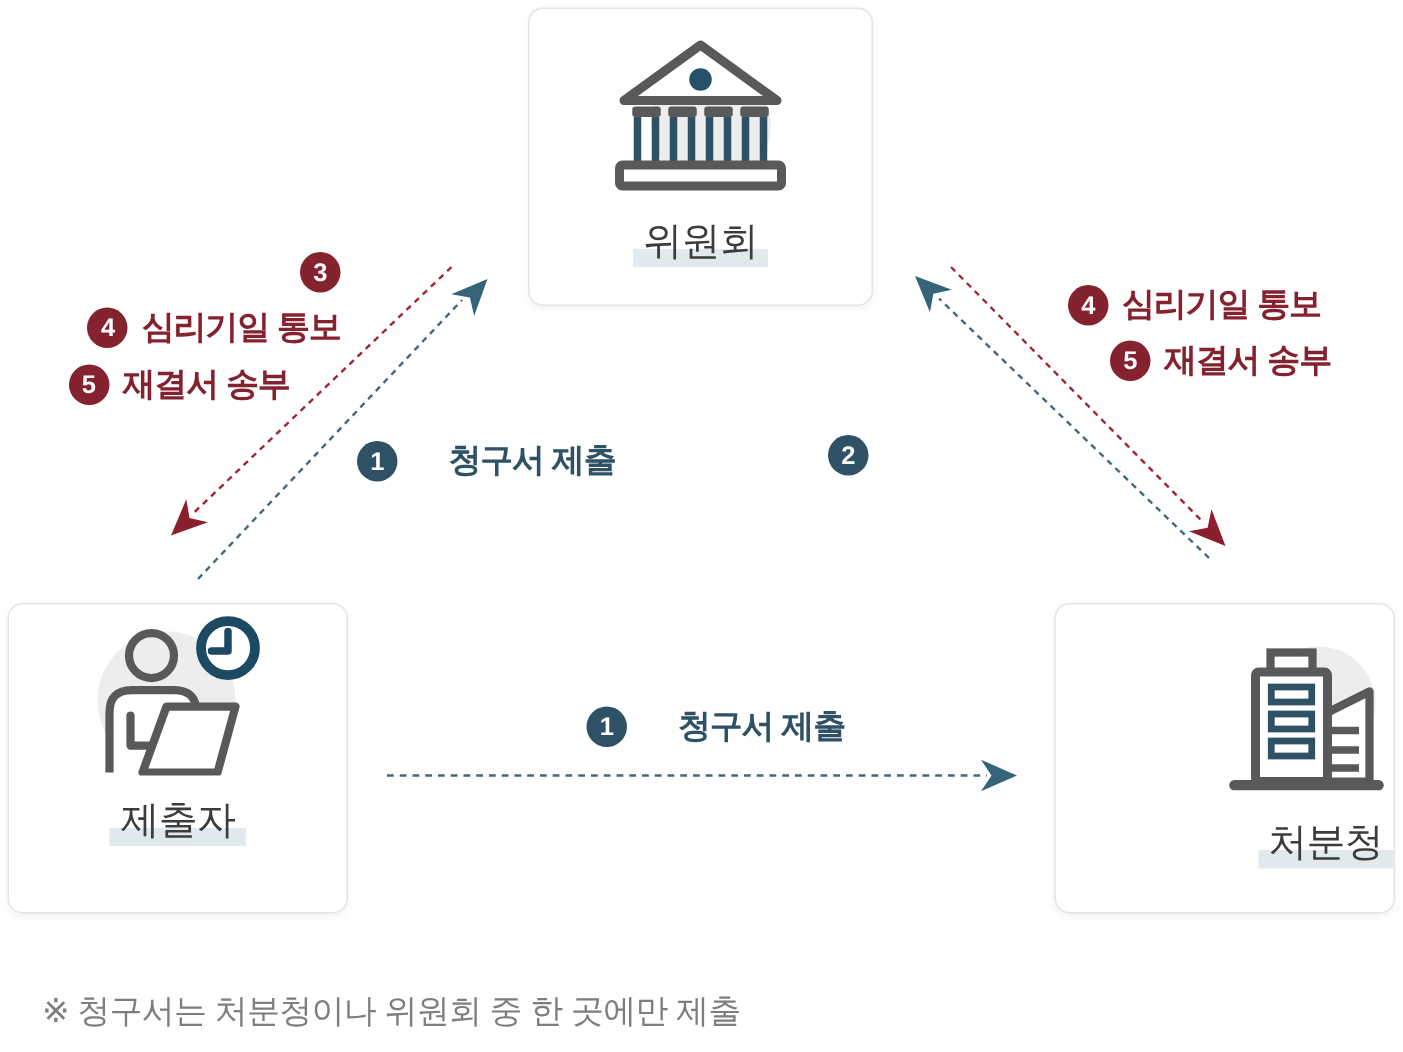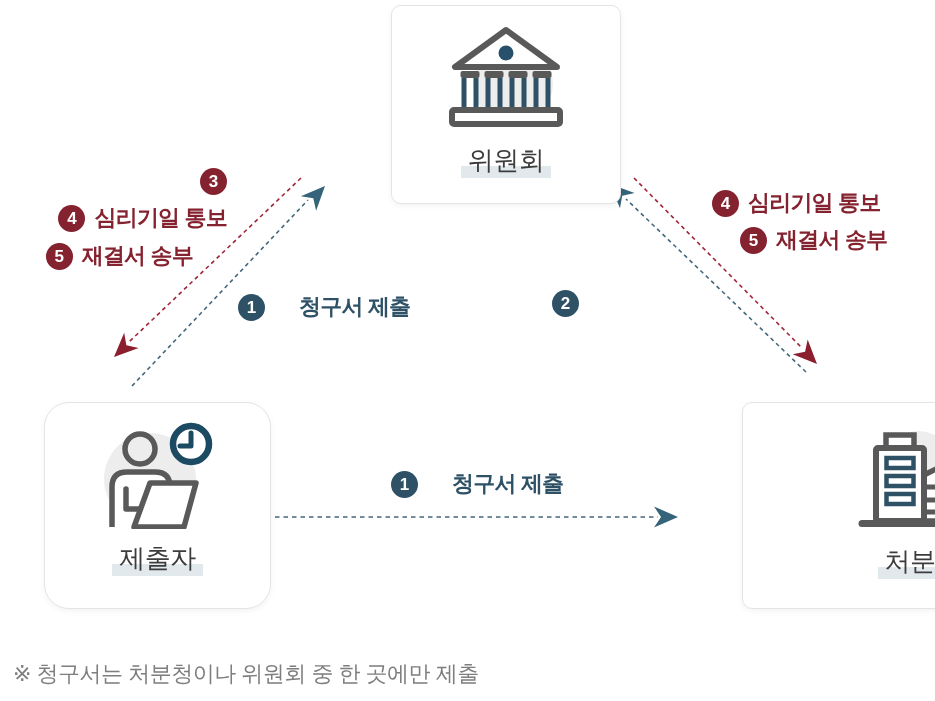--- a/index.html
+++ b/index.html
@@ -8,41 +8,41 @@
     --note-gray:#7e7e7e; --highlight:#e2e9ec; --icon-gray:#595959; --icon-bg:#ededed;
   }
   *{margin:0;padding:0;box-sizing:border-box;}
   html,body{background:#fff;}
   body{font-family:"Liberation Sans","DejaVu Sans",sans-serif;}
   .stage{position:relative;width:935px;height:701px;background:#fff;overflow:hidden;}
   .arrows{position:absolute;left:0;top:0;z-index:1;}
   .card{
     position:absolute;z-index:2;background:#fff;border:1px solid var(--card-border);
     border-radius:10px;box-shadow:0 2px 6px rgba(0,0,0,.05);
-    display:flex;flex-direction:column;align-items:center;justify-content:flex-start;margin-left:39px;
+    display:flex;flex-direction:column;align-items:center;justify-content:flex-start;
   }
   .node-label{
     font-size:26px;color:var(--text-dark);letter-spacing:-0.5px;line-height:1.3;
     background:linear-gradient(to top, var(--highlight) 36%, transparent 36%);
     padding:0 7px;
   }
   .flow{position:absolute;z-index:3;display:flex;flex-direction:column;}
   .flow-row{display:flex;align-items:center;gap:9px;}
   .num-badge{
     width:27px;height:27px;border-radius:50%;flex:0 0 27px;
     display:inline-flex;align-items:center;justify-content:center;
     color:#fff;font-size:17px;font-weight:700;line-height:1;
   }
   .red .num-badge{background:var(--red);}
   .navy .num-badge{background:var(--navy);}
   .flow-text{font-size:22px;font-weight:700;letter-spacing:-0.8px;white-space:nowrap;}
   .red .flow-text{color:var(--red);}
   .navy .flow-text{color:var(--navy);margin-left:25px;}
   .note{
-    position:absolute;z-index:3;left:13px;top:659px;
+    position:absolute;z-index:3;left:28px;top:659px;
     font-size:22px;color:var(--note-gray);letter-spacing:-0.5px;white-space:nowrap;
   }
   .icon-svg{display:block;}
 </style>
 </head>
 <body>
 
 <div class="stage">
 
   <svg class="arrows" width="935" height="701" viewBox="0 0 935 701">
@@ -92,21 +92,21 @@
         <rect x="66.5" y="52" width="5" height="32"></rect>
           <rect x="78.5" y="52" width="5" height="32"></rect>
         <rect x="90.5" y="52" width="5" height="32"></rect>
           <rect x="102.5" y="52" width="5" height="32"></rect>
       </g>
       <rect x="9" y="84" width="108" height="14" rx="2" fill="#fff" stroke="var(--icon-gray)" stroke-width="6"></rect>
     </svg>
     <div class="node-label" style="margin-top:16px;">위원회</div>
   </div>
 
-  <div class="card" style="left:5px;top:402px;width:227px;height:207px;padding-top:16px;border-radius:25px;">
+  <div class="card" style="left:5px;top:402px;width:227px;height:207px;padding-top:4px;">
     <svg class="icon-svg" width="124" height="110" viewBox="0 0 124 110">
       <circle cx="54" cy="60" r="46" fill="var(--icon-bg)"></circle>
       <circle cx="44" cy="30" r="15" fill="none" stroke="var(--icon-gray)" stroke-width="5.5"></circle>
       <path d="M16,108 V68 Q16,53 31,53 H59 Q74,53 74,68 V108" fill="#fff" stroke="var(--icon-gray)" stroke-width="5.5" stroke-linejoin="round"></path>
       <path d="M30,70 V90 H56" fill="none" stroke="var(--icon-gray)" stroke-width="5.5" stroke-linecap="round" stroke-linejoin="round"></path>
       <path d="M38,108 L54,64 H100 L88,108 Z" fill="#fff" stroke="var(--icon-gray)" stroke-width="5.5" stroke-linejoin="round"></path>
       <circle cx="95" cy="25" r="18" fill="#fff" stroke="#1c4a63" stroke-width="6.5"></circle>
       <path d="M95,27 V14 M95,27 H84" fill="none" stroke="#1c4a63" stroke-width="5" stroke-linecap="round"></path>
     </svg>
     <div class="node-label" style="margin-top:13px;">제출자</div>

